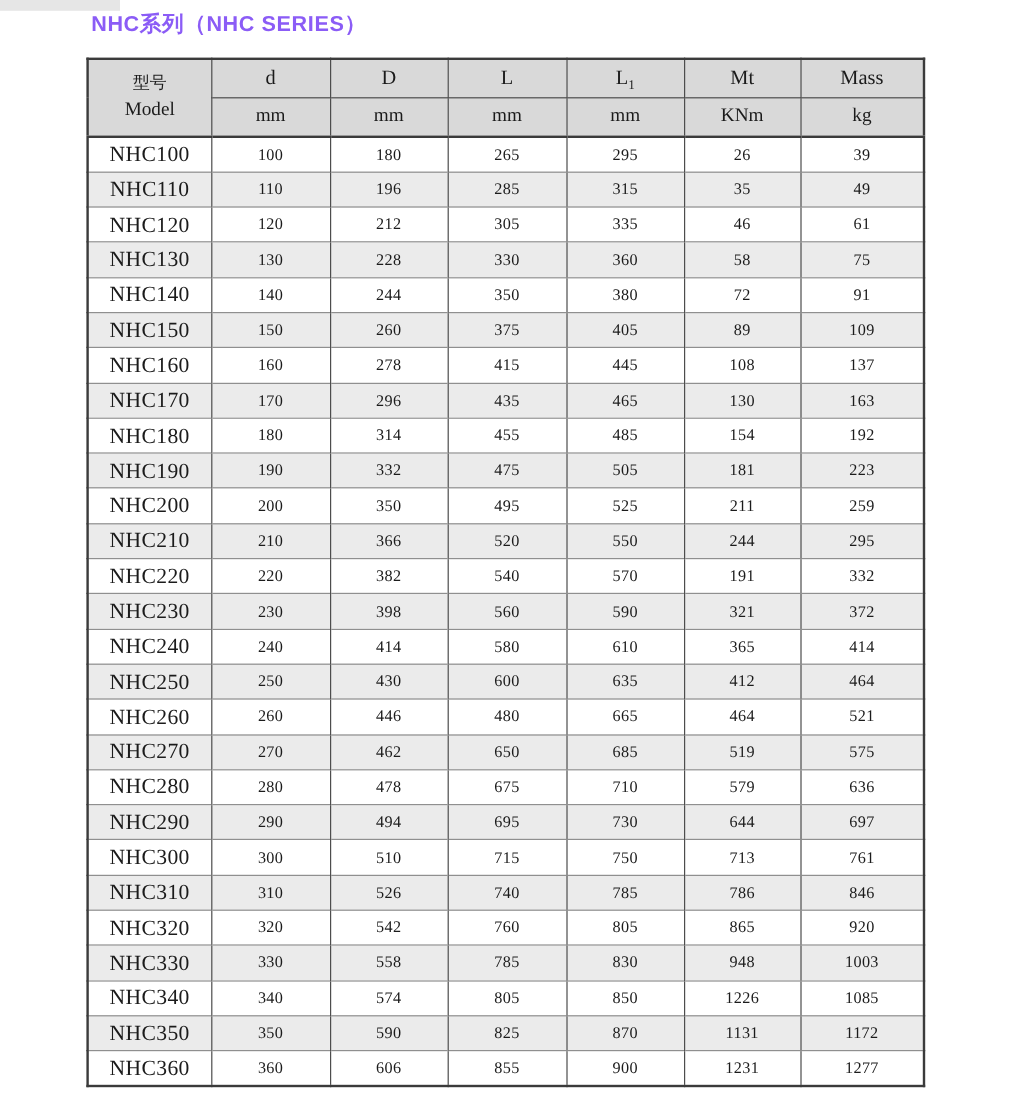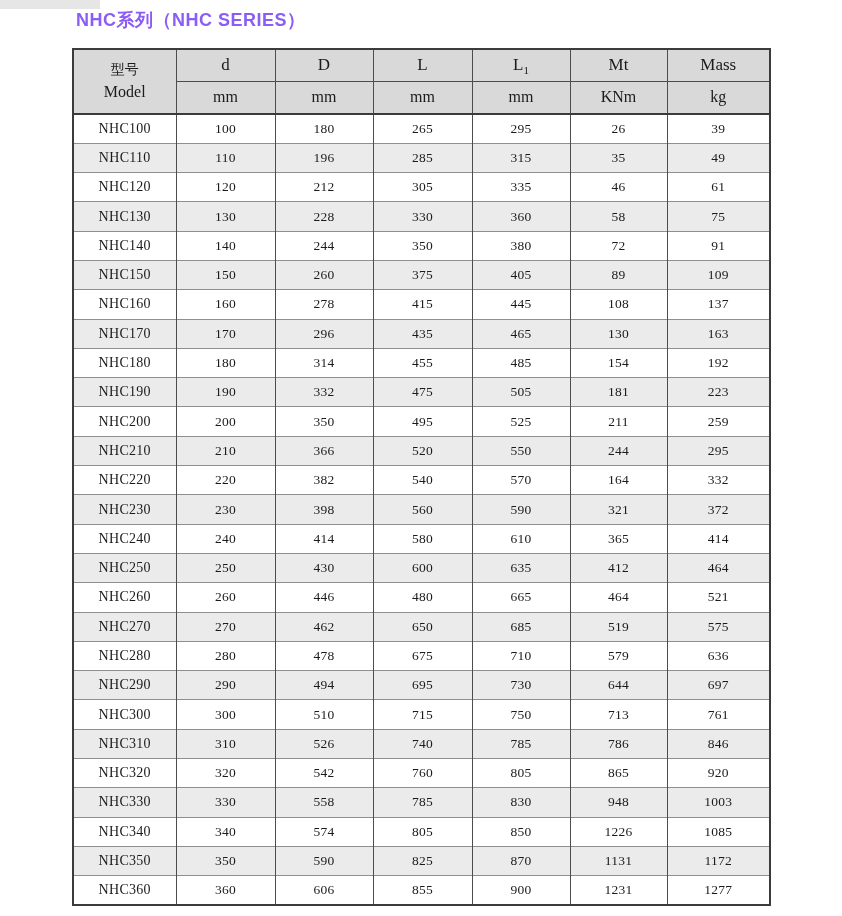--- a/index.html
+++ b/index.html
@@ -55,21 +55,21 @@
     text-align: center;
     vertical-align: middle;
     font-size: 13.5px;
     border-left: 1px solid #4d4d4d;
     border-right: 1px solid #4d4d4d;
     border-top: 1px solid #8f8f8f;
     background: #ffffff;
     letter-spacing: 0.3px;
   }
   tbody tr:nth-child(even) td { background: #ebebeb; }
-  tbody td.model-cell { font-size: 14px; }
+  tbody td.model-cell { font-size: 18px; }
 </style>
 </head>
 <body>
 
 <div class="top-artifact"></div>
 
 <div class="page-title">NHC系列（NHC SERIES）</div>
 
 <table class="spec-table">
   <colgroup>
@@ -211,21 +211,21 @@
         <td>550</td>
         <td>244</td>
         <td>295</td>
       </tr>
       <tr>
         <td class="model-cell">NHC220</td>
         <td>220</td>
         <td>382</td>
         <td>540</td>
         <td>570</td>
-        <td>164</td>
+        <td>191</td>
         <td>332</td>
       </tr>
       <tr>
         <td class="model-cell">NHC230</td>
         <td>230</td>
         <td>398</td>
         <td>560</td>
         <td>590</td>
         <td>321</td>
         <td>372</td>

